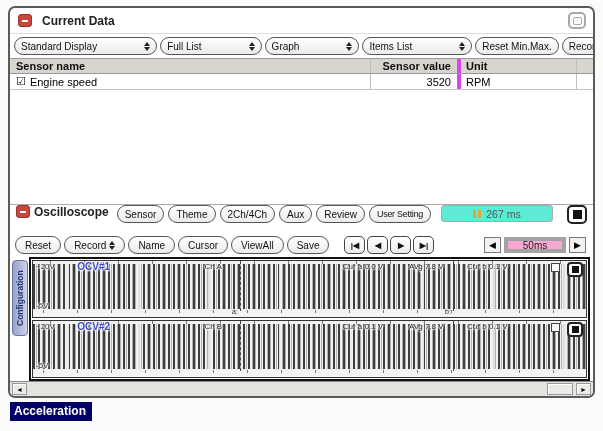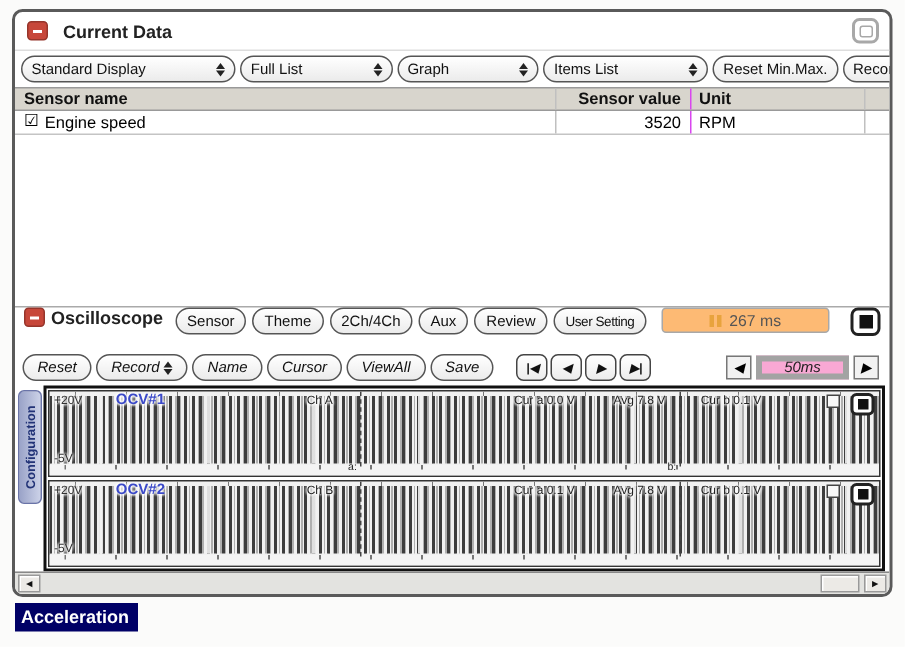--- a/index.html
+++ b/index.html
@@ -36,40 +36,40 @@
   .restorebtn::after { content:""; position:absolute; left:3px; top:3px; width:7px; height:6px; border:1.5px solid #a8a8a8; border-radius:2px; }
 
   .cd-toolbar { height:24px; display:flex; gap:3px; padding:2px 4px; align-items:center; }
   .cd-toolbar .btn { flex:1 1 auto;gap:47px; }
 
   .table { font-size:11px;border-radius:13px; }
   .trow { display:flex; align-items:center; height:16px; }
   .thead { background:#d8d5cd; border-top:1px solid #999; border-bottom:1px solid #999; font-weight:bold; color:#111; }
   .tbody { border-bottom:1px solid #c4c4c4; }
   .c-name { flex:1; padding-left:6px; display:flex; align-items:center; gap:4px; border-right:1px solid #c0c0c0; height:100%; }
-  .c-val  { width:90px; text-align:right; padding-right:6px; border-right:1px solid #d946ef; height:100%; display:flex; align-items:center; justify-content:flex-end; }
+  .c-val  { width:90px; text-align:right; padding-right:6px; border-right:4px solid #d946ef; height:100%; display:flex; align-items:center; justify-content:flex-end; }
   .c-unit { width:116px; padding-left:5px; border-right:1px solid #c0c0c0; height:100%; display:flex; align-items:center; }
   .c-gutter { width:16px; height:100%; }
   .chk { font-size:11px; line-height:1; }
 
   .spacer { flex:1; background:#fff; }
 
   
   .osc { border-top:1px solid #aaa; }
   .osc-titlebar { height:28px; display:flex; gap:4px; padding:0 6px; }
   .osc-titlebar .panel-title { margin-right:4px; }
   .osc-titlebar .btn { padding:0 7px; }
   .btn-usersetting { font-size:9px; letter-spacing:-0.3px; }
-  .timebox { margin-left:6px; flex:1; max-width:112px; height:17px; border:1px solid #a8a8a8; border-radius:3px; background:#fdba74;
+  .timebox { margin-left:6px; flex:1; max-width:112px; height:17px; border:1px solid #a8a8a8; border-radius:3px; background:#5eead4;
              display:flex; align-items:center; justify-content:center; gap:5px; font-size:10.5px; color:#555; }
   .timericon { width:8px; height:8px; flex:0 0 auto;
                background:linear-gradient(90deg,#e8a33d 0 3px,transparent 3px 5px,#e8a33d 5px 8px); }
   .osc-titlebar .sqbtn { margin-left:auto; }
 
-  .osc-toolbar { height:24px; display:flex; gap:3px; padding:2px 5px; align-items:center;font-style:italic; }
+  .osc-toolbar { height:24px; display:flex; gap:3px; padding:2px 5px; align-items:center; }
   .osc-toolbar .btn { padding:0 9px; }
   .pb-group { display:flex; gap:2px; margin-left:12px; }
   .pb { width:21px; height:18px; border:1.5px solid #444; border-radius:5px; background:linear-gradient(#fff,#ececec);
         display:flex; align-items:center; justify-content:center; font-size:8px; font-weight:bold; color:#111; }
   .tb-group { display:flex; align-items:center; gap:3px; margin-left:auto; margin-right:2px; }
   .tb-arrow { width:17px; height:16px; border:1px solid #777; background:#f2f2f2; display:flex; align-items:center; justify-content:center; font-size:9px; color:#000; }
   .tb-val { width:62px; height:16px; border:4px solid #a3a3a3; background:#f9a8d4; display:flex; align-items:center; justify-content:center; font-size:10px; color:#222; }
 
   
   .scope-wrap { height:124px; position:relative; padding-left:19px; padding-right:3px; }

